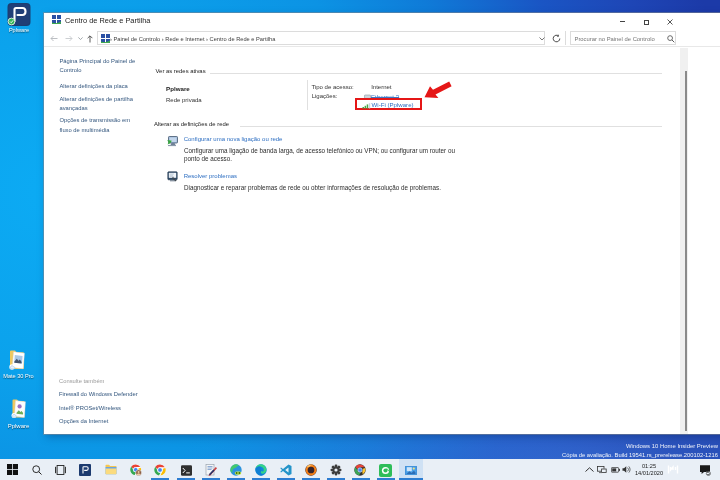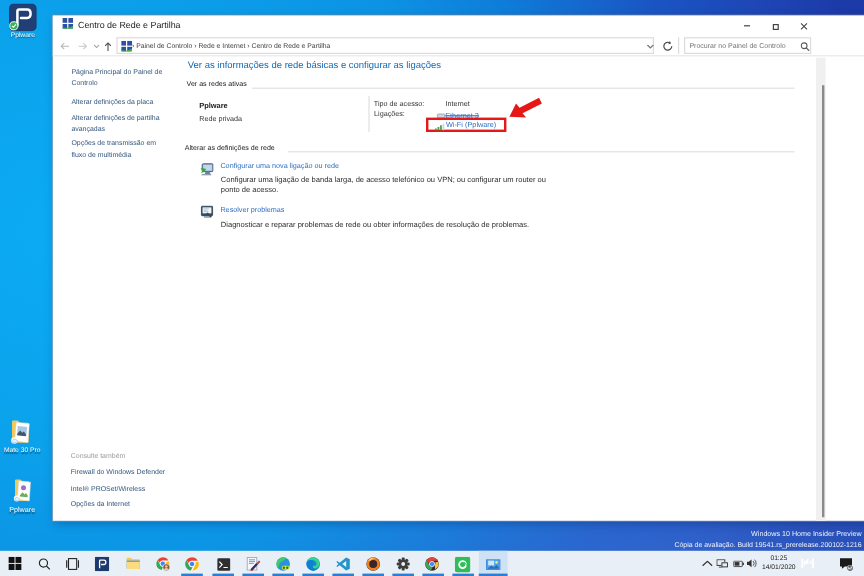--- a/index.html
+++ b/index.html
@@ -128,21 +128,20 @@
   <div class="abs txt" style="left:15.5px;top:44px;font-size:5.8px;line-height:9.3px;color:#33567e;">Página Principal do Painel de<br>Controlo</div>
   <div class="abs txt" style="left:15.5px;top:70px;font-size:5.8px;color:#33567e;">Alterar definições da placa</div>
   <div class="abs txt" style="left:15.5px;top:81.8px;font-size:5.8px;line-height:9.3px;color:#33567e;">Alterar definições de partilha<br>avançadas</div>
   <div class="abs txt" style="left:15.5px;top:103.4px;font-size:5.8px;line-height:9.3px;color:#33567e;">Opções de transmissão em<br>fluxo de multimédia</div>
 
   <div class="abs txt" style="left:15px;top:365.4px;font-size:5.8px;color:#9b9b9b;">Consulte também</div>
   <div class="abs txt" style="left:15px;top:378.2px;font-size:5.8px;color:#33567e;">Firewall do Windows Defender</div>
   <div class="abs txt" style="left:15px;top:391.6px;font-size:5.8px;color:#33567e;">Intel® PROSet/Wireless</div>
   <div class="abs txt" style="left:15px;top:405px;font-size:5.8px;color:#33567e;">Opções da Internet</div>
 
-  <div class="abs txt" style="left:112.5px;top:36.8px;font-size:7.9px;color:#0f68b8;">Ver as informações de rede básicas e configurar as ligações</div>
 
   <div class="abs txt" style="left:111.5px;top:55.4px;font-size:5.9px;color:#202020;">Ver as redes ativas</div>
   <div class="abs" style="left:166px;top:59.5px;width:452px;height:1px;background:#e0e0e0;"></div>
 
   <div class="abs txt" style="left:122px;top:72.3px;font-size:6.2px;font-weight:bold;color:#1a1a1a;">Pplware</div>
   <div class="abs txt" style="left:122px;top:84.2px;font-size:6px;color:#333;">Rede privada</div>
 
   <div class="abs" style="left:263px;top:66.5px;width:1px;height:30px;background:#e0e0e0;"></div>
   <div class="abs txt" style="left:267.5px;top:71px;font-size:6px;color:#333;">Tipo de acesso:</div>
   <div class="abs txt" style="left:327.2px;top:71px;font-size:6px;color:#333;">Internet</div>

